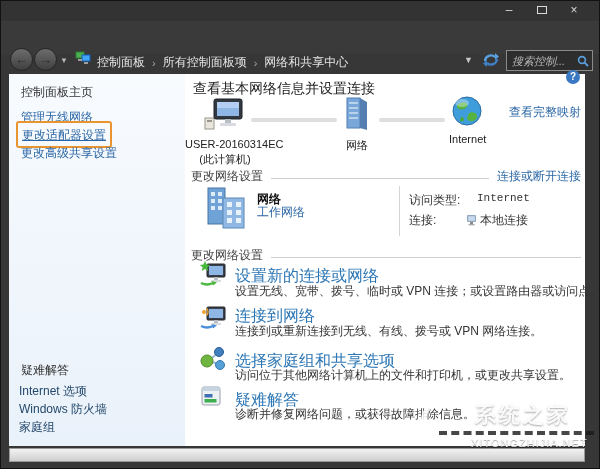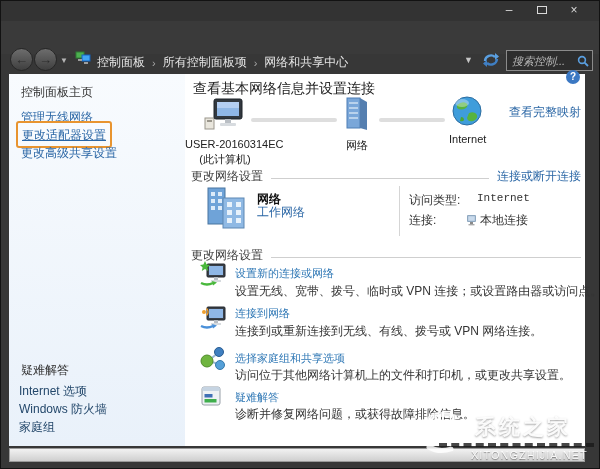--- a/index.html
+++ b/index.html
@@ -59,28 +59,28 @@
   
   .sec-header{position:absolute;left:6px;right:4px;display:flex;align-items:center;gap:8px;}
   .sec-title{font-size:12px;color:#3d3d3d;white-space:nowrap;}
   .hline{flex:1;border-top:1px solid #cfcfcf;margin-top:3px;}
   
   .net-name{position:absolute;left:72px;top:117px;font-size:12px;font-weight:bold;color:#111;}
   .net-type{position:absolute;left:72px;top:130px;}
   .vdiv{position:absolute;left:214px;top:112px;height:50px;border-left:1px solid #d5d5d5;}
   .kv{position:absolute;font-size:12px;color:#333;white-space:nowrap;}
   
-  .set-title{position:absolute;left:50px;font-size:11px;color:#2e77b5;cursor:pointer;white-space:nowrap;}
+  .set-title{position:absolute;left:50px;font-size:16px;color:#2e77b5;cursor:pointer;white-space:nowrap;}
   .set-desc{position:absolute;left:50px;font-size:12px;color:#333;white-space:nowrap;}
   .set-ic{position:absolute;left:15px;}
   
   .statusbar{position:absolute;left:8px;right:14px;top:447px;height:14px;
              background:linear-gradient(#f2f2f2,#cfcfcf);border:1px solid #999;box-sizing:border-box;}
   
-  .watermark{position:absolute;left:410px;top:404px;width:190px;height:62px;pointer-events:none;text-decoration:underline;}
+  .watermark{position:absolute;left:410px;top:392px;width:190px;height:62px;pointer-events:none;text-decoration:underline;}
   .wm-cn{position:absolute;left:64px;top:8px;font-size:21px;font-weight:bold;letter-spacing:3px;
          color:rgba(255,255,255,.92);text-shadow:0 1px 2px rgba(0,0,0,.35);white-space:nowrap;}
   .wm-dash{position:absolute;left:28px;top:38px;width:155px;border-top:4px dashed rgba(25,25,25,.8);}
   .wm-en{position:absolute;left:60px;top:44px;font-size:11px;letter-spacing:1px;
          color:rgba(255,255,255,.92);text-shadow:0 1px 1px rgba(0,0,0,.45);white-space:nowrap;}
   .wm-logo{position:absolute;left:4px;top:2px;opacity:.9;}
 </style>
 </head>
 <body>
 

